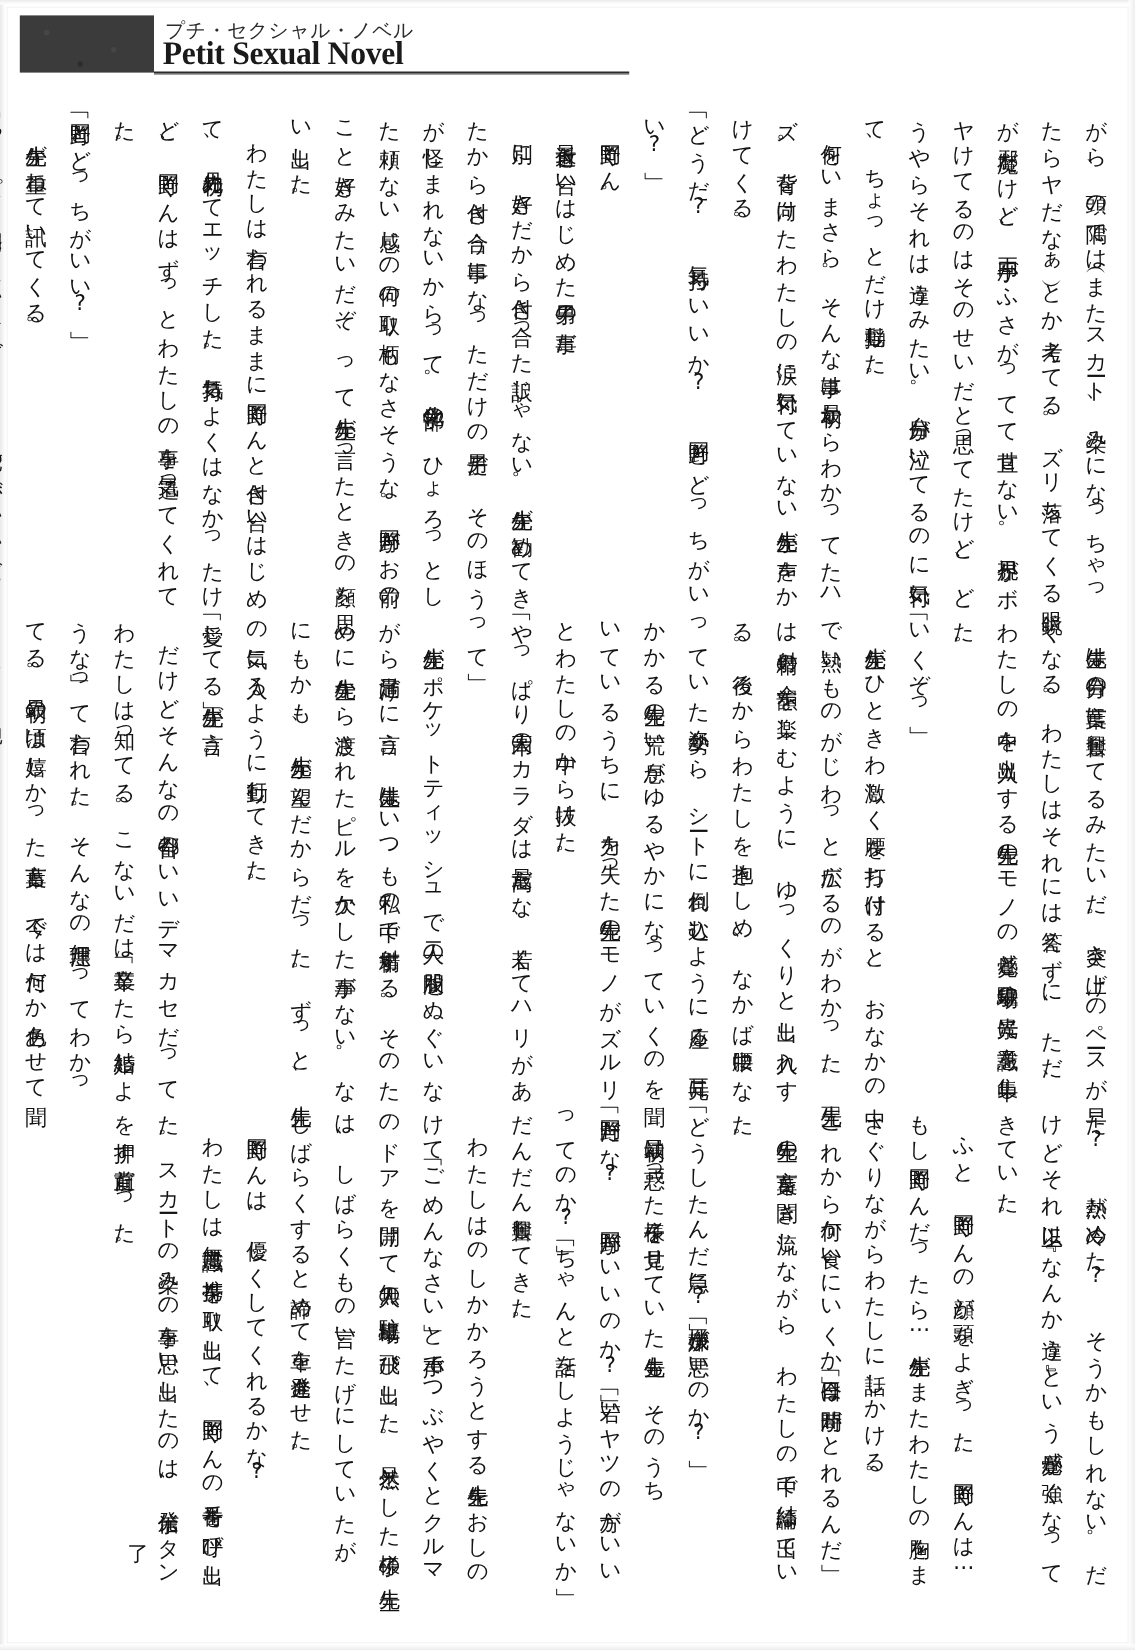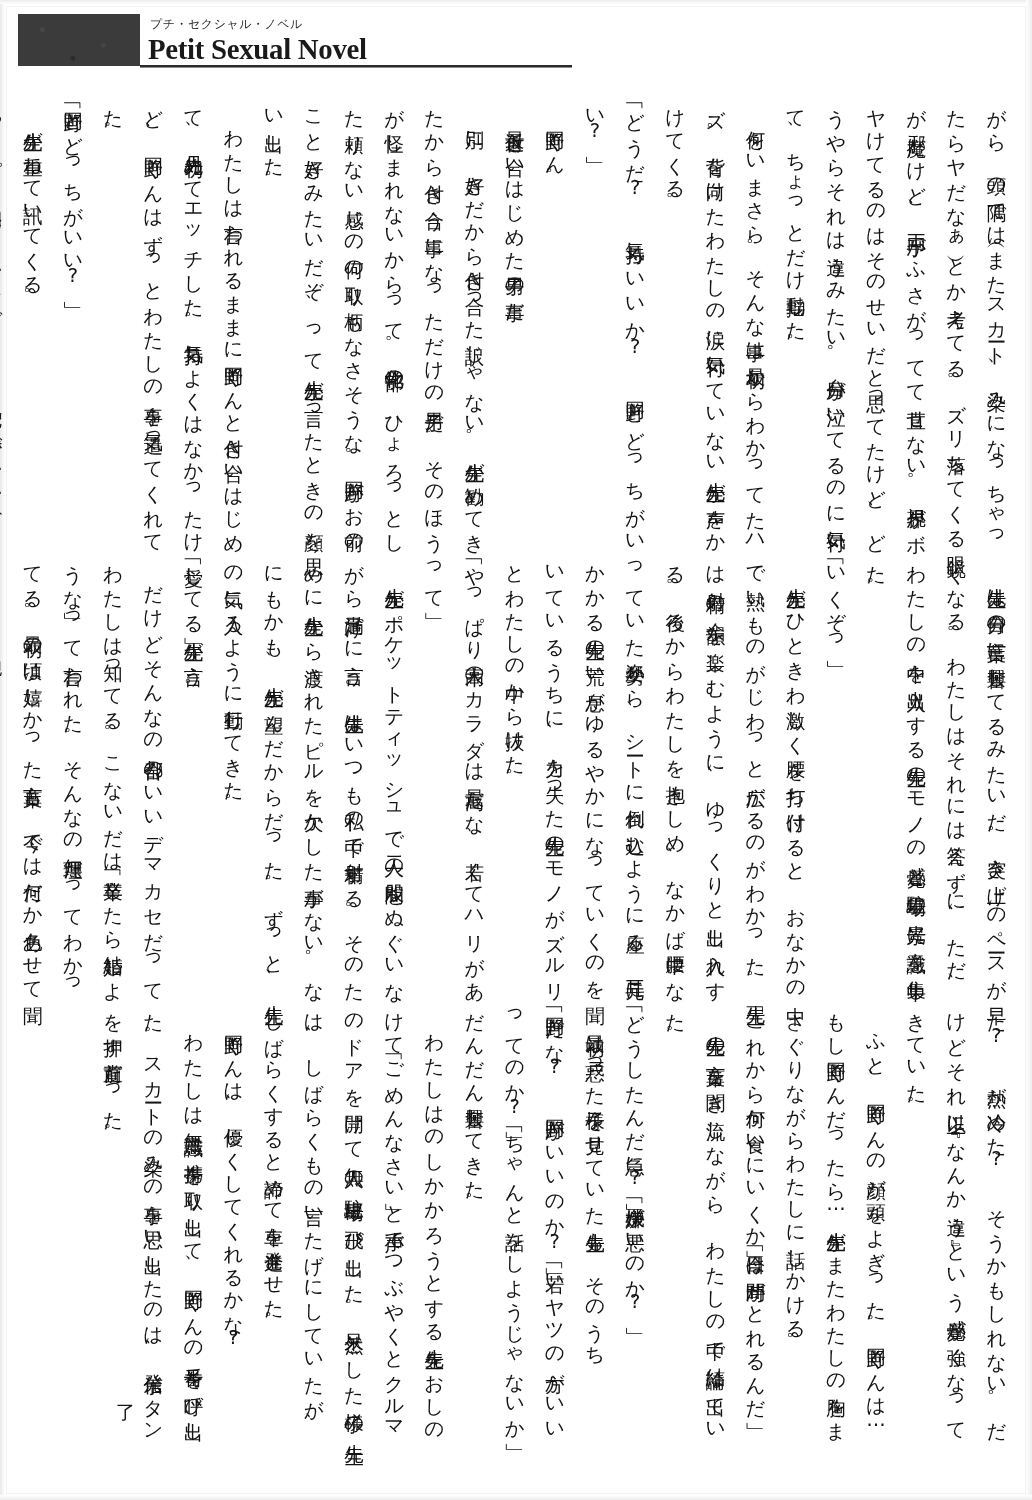--- a/index.html
+++ b/index.html
@@ -73,21 +73,21 @@
     background-image:
       radial-gradient(circle at 20% 30%, rgba(255,255,255,0.06) 0 2px, transparent 3px),
       radial-gradient(circle at 70% 60%, rgba(255,255,255,0.05) 0 2px, transparent 3px),
       radial-gradient(circle at 45% 85%, rgba(0,0,0,0.25) 0 2px, transparent 3px);
   }
   .masthead-kana {
     position: absolute;
     left: 132px;
     top: 2px;
     font-family: "DejaVu Sans", sans-serif;
-    font-size: 12px;
+    font-size: 18px;
     letter-spacing: 0.5px;
     color: #2b2b2b;
     white-space: nowrap;
   }
   .masthead-title {
     position: absolute;
     left: 130px;
     top: 18px;
     font-family: "Liberation Serif", "DejaVu Serif", serif;
     font-weight: 700;

